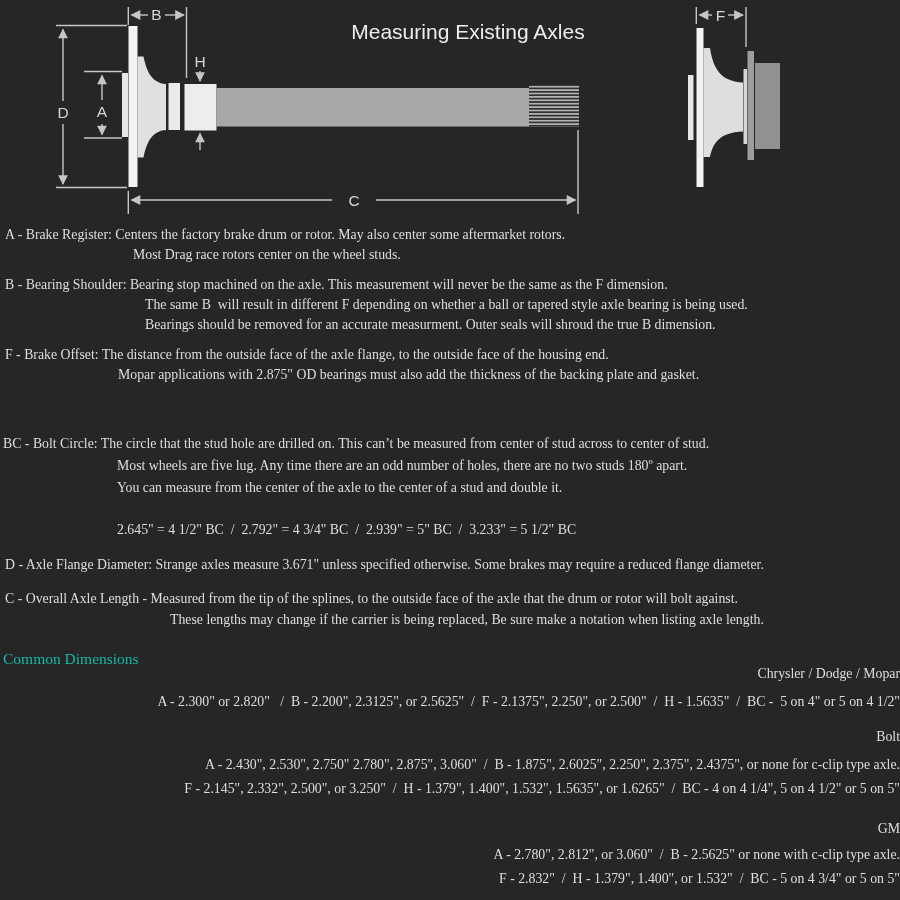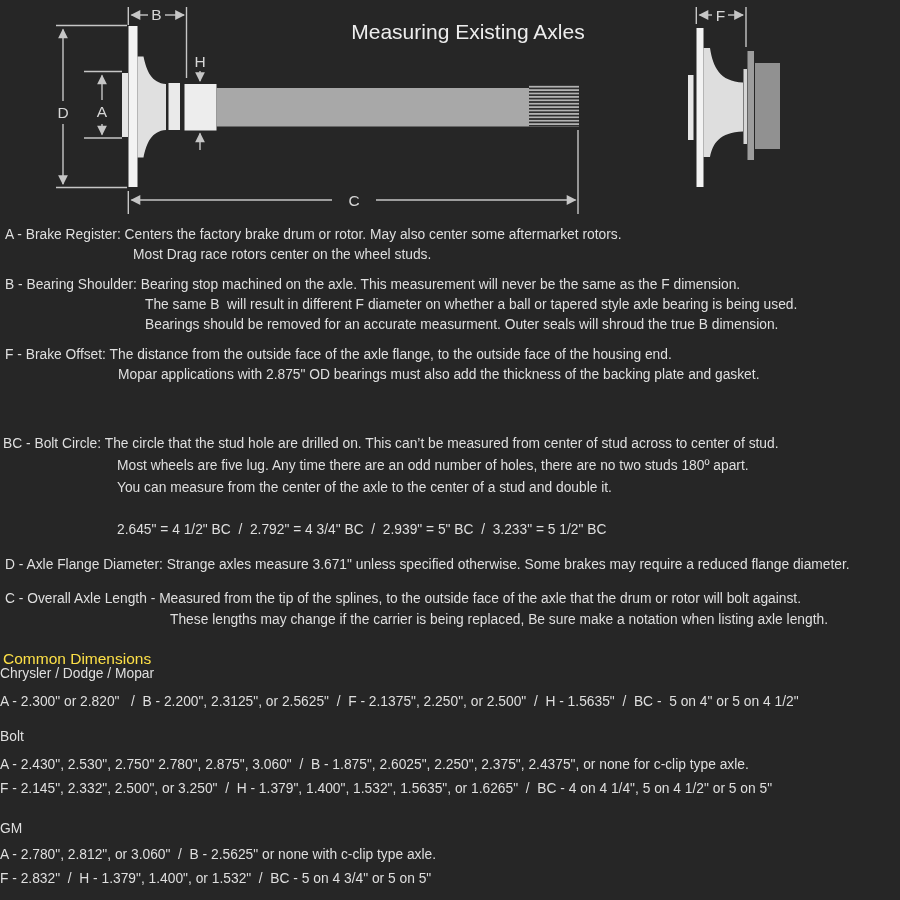--- a/index.html
+++ b/index.html
@@ -14,24 +14,24 @@
     text-align:center; font-size:21px; color:#ededed;margin-left:36px;
   }
   .diagram { position:absolute; top:0; left:0; }
   .dim { stroke:#c6c6c6; stroke-width:1.4; fill:none; }
   .dimlabel {
     font-family:"Liberation Sans","DejaVu Sans",sans-serif;
     font-size:15.5px; fill:#d6d6d6;
   }
   .ln {
     position:absolute; font-size:13.8px; color:#dfdfdf;
-    white-space:pre; letter-spacing:0;
+    white-space:pre; letter-spacing:0;font-family:Liberation Serif, serif;
   }
-  .ctr { left:0; right:0; text-align:left; }
-  .heading { font-size:15.5px; color:#fde047; }
+  .ctr { left:0; right:0; text-align:right; }
+  .heading { font-size:15.5px; color:#14b8a6; }
 </style>
 </head>
 <body>
 
 <div class="page">
 
   <svg class="diagram" width="900" height="222" viewBox="0 0 900 222">
     <defs>
       <marker id="arr" viewBox="0 0 10 10" refX="9" refY="5" markerWidth="9" markerHeight="7" orient="auto">
         <path d="M0,0 L10,5 L0,10 Z" fill="#c6c6c6"></path>
@@ -88,21 +88,21 @@
     <text class="dimlabel" x="354" y="205.5" text-anchor="middle">C</text>
     <text class="dimlabel" x="720.5" y="20.5" text-anchor="middle">F</text>
   </svg>
 
   <div class="title">Measuring Existing Axles</div>
 
   <div class="ln" style="top:227px;left:5px">A - Brake Register: Centers the factory brake drum or rotor. May also center some aftermarket rotors.</div>
   <div class="ln" style="top:277px;left:5px">B - Bearing Shoulder: Bearing stop machined on the axle. This measurement will never be the same as the F dimension.</div>
 
   <div class="ln" style="top:247px;left:133px">Most Drag race rotors center on the wheel studs.</div>
-  <div class="ln" style="top:297px;left:145px">The same B  will result in different F diameter on whether a ball or tapered style axle bearing is being used.</div>
+  <div class="ln" style="top:297px;left:145px">The same B  will result in different F depending on whether a ball or tapered style axle bearing is being used.</div>
   <div class="ln" style="top:317px;left:145px">Bearings should be removed for an accurate measurment. Outer seals will shroud the true B dimension.</div>
 
   <div class="ln" style="top:347px;left:5px">F - Brake Offset: The distance from the outside face of the axle flange, to the outside face of the housing end.</div>
   <div class="ln" style="top:367px;left:118px">Mopar applications with 2.875" OD bearings must also add the thickness of the backing plate and gasket.</div>
 
 
   <div class="ln" style="top:436px;left:3px">BC - Bolt Circle: The circle that the stud hole are drilled on. This can’t be measured from center of stud across to center of stud.</div>
   <div class="ln" style="top:458px;left:117px">Most wheels are five lug. Any time there are an odd number of holes, there are no two studs 180º apart.</div>
   <div class="ln" style="top:480px;left:117px">You can measure from the center of the axle to the center of a stud and double it.</div>
   <div class="ln" style="top:522px;left:117px">2.645" = 4 1/2" BC  /  2.792" = 4 3/4" BC  /  2.939" = 5" BC  /  3.233" = 5 1/2" BC</div>

